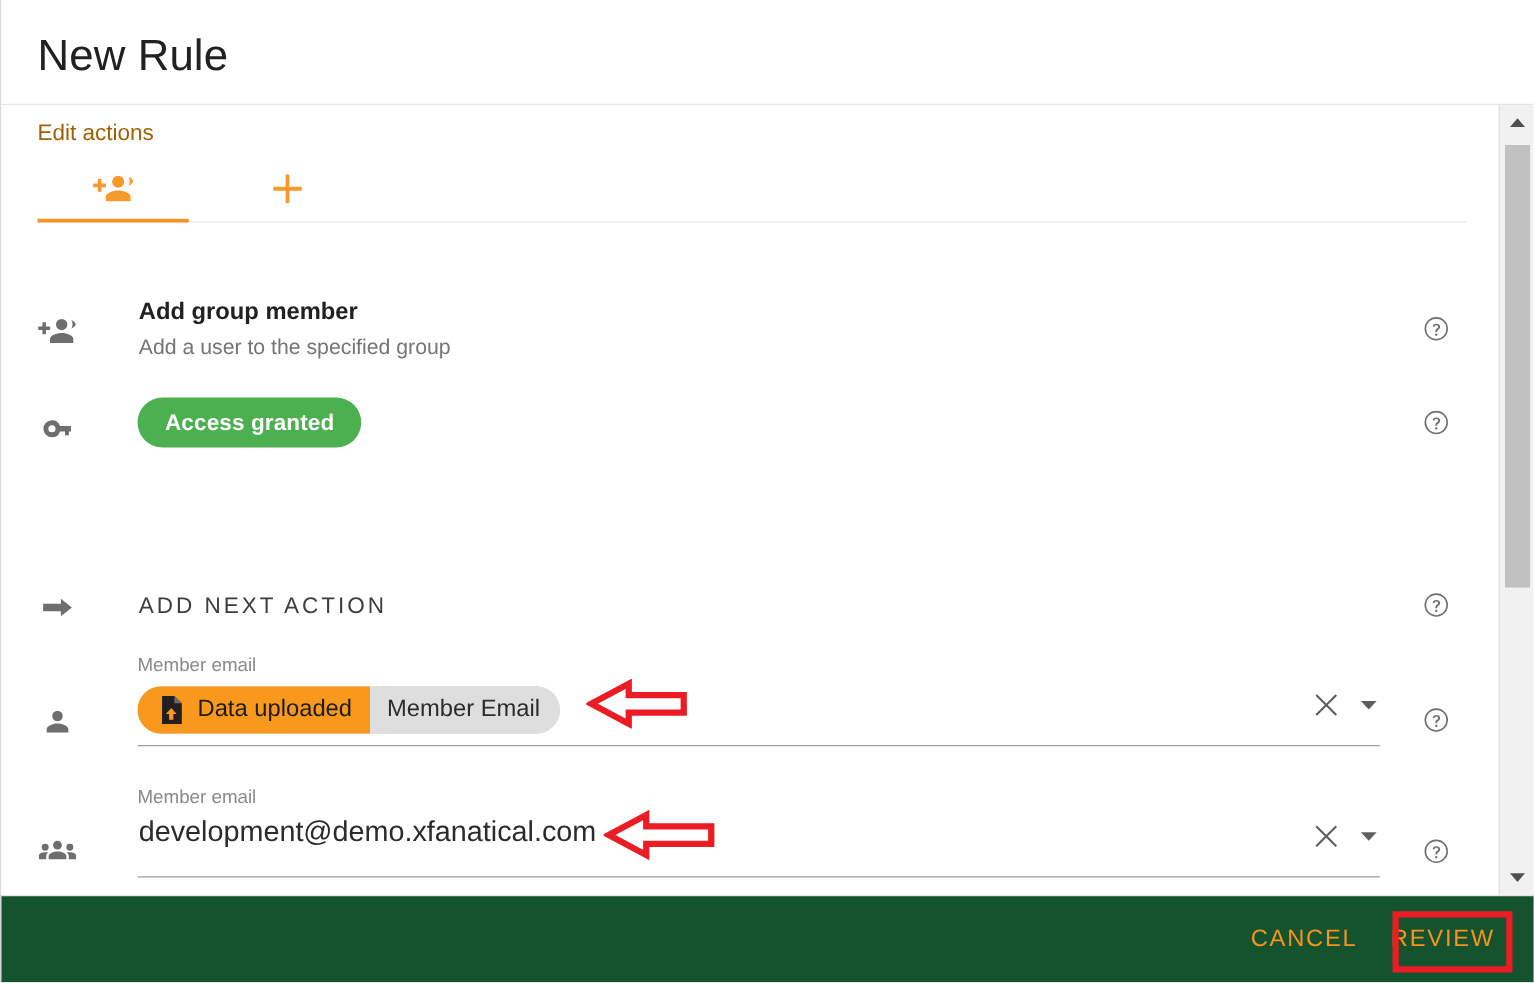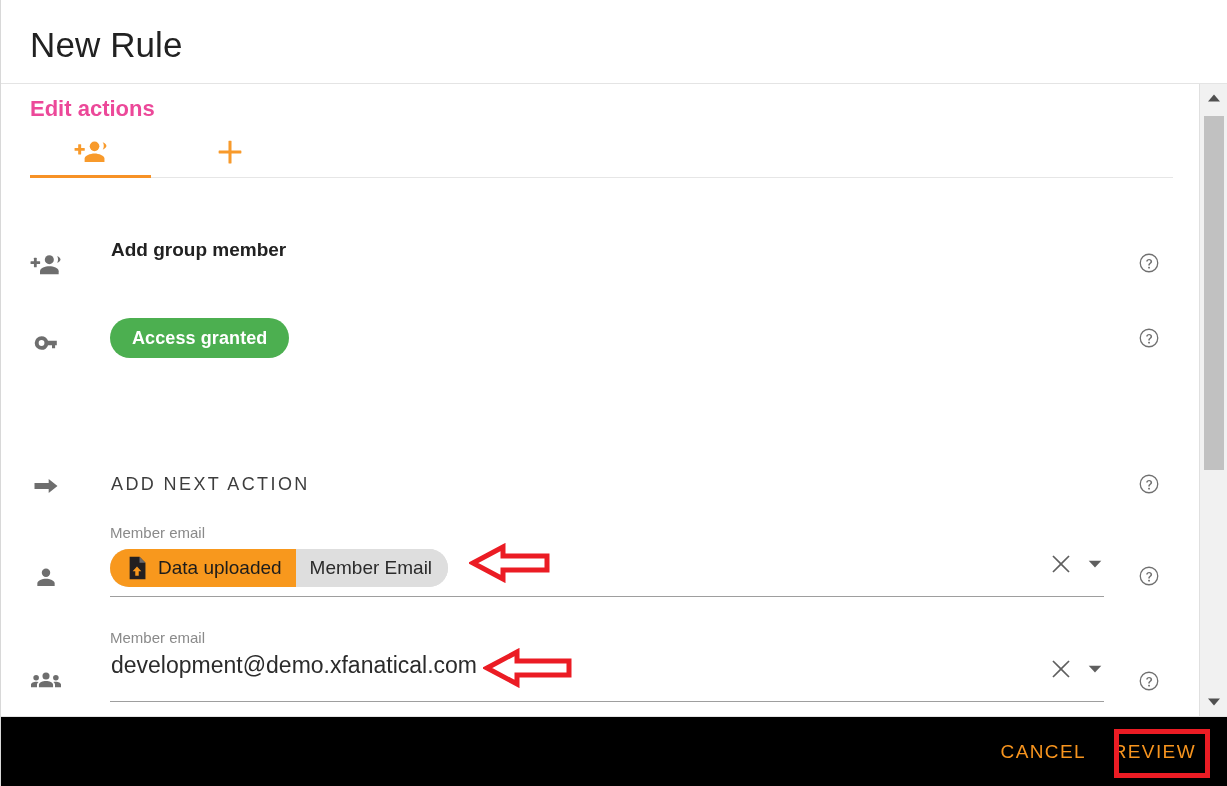--- a/index.html
+++ b/index.html
@@ -34,21 +34,21 @@
 
   
   .dialog-body {
     position: absolute; left: 0; top: 84px;
     width: 1199px; height: 632px;
     background: #fff;
     overflow: hidden;
   }
   .section-label {
     position: absolute; left: 29px; top: 12px;
-    font-size: 22px; color: #ec4899; font-weight: 700;
+    font-size: 18px; color: #a16207; font-weight: 400;
   }
 
   
   .tabs {
     position: absolute; left: 29px; top: 46px;
     width: 1143px; height: 48px;
     border-bottom: 1px solid #e6e6e6;
   }
   .tab {
     position: absolute; top: 0; height: 47px;
@@ -167,21 +167,21 @@
   .sb-thumb {
     position: absolute; left: 4px; top: 32px;
     width: 20px; height: 354px;
     background: #c1c1c1; cursor: pointer;
   }
 
   
   .dialog-footer {
     position: absolute; left: 0; bottom: 0;
     width: 1227px; height: 70px;
-    background: #000000;
+    background: #14532d;
     border-top: 1px solid #e4e4e4;
   }
   .footer-btn {
     position: absolute; top: 50%; transform: translateY(-50%);
     font-size: 19px; font-weight: 400; color: #F7941E;
     letter-spacing: 1.4px; cursor: pointer;
     background: none; border: none; padding: 10px 14px;
     font-family: "Liberation Sans", sans-serif;
   }
   .btn-cancel { right: 128px; }
@@ -234,20 +234,21 @@
       <div class="row-icon" style="top:18px">
         <svg width="32" height="24" viewBox="0 0 24 18">
           <circle cx="14.5" cy="5" r="3.4"></circle>
           <path d="M14.5 10c-3.1 0-7 1.5-7 3.6V16h14v-2.4c0-2.1-3.9-3.6-7-3.6z"></path>
           <path d="M20.2 2.2c1.1 1 1.1 4.1 0 5.2 1.9-.6 2.7-2 2.7-2.6s-.8-2-2.7-2.6z"></path>
           <rect x="0.4" y="6.1" width="7.2" height="2.1" rx="0.4"></rect>
           <rect x="2.95" y="3.55" width="2.1" height="7.2" rx="0.4"></rect>
         </svg>
       </div>
       <div class="action-title" style="top:8px">Add group member</div>
+      <div class="action-sub" style="top:37px">Add a user to the specified group</div>
       <div class="help-icon" style="top:20px">
         <svg width="24" height="24" viewBox="0 0 24 24">
           <path d="M12 2.6A9.4 9.4 0 1 0 12 21.4 9.4 9.4 0 0 0 12 2.6zm0 1.3a8.1 8.1 0 1 1 0 16.2 8.1 8.1 0 0 1 0-16.2z"></path>
           <path d="M11.3 14.6h1.45v-.4c0-.63.27-1.02.95-1.5.86-.6 1.4-1.22 1.4-2.28 0-1.55-1.2-2.5-2.94-2.5-1.7 0-2.93.93-3 2.52h1.5c.06-.8.66-1.25 1.46-1.25.83 0 1.4.5 1.4 1.26 0 .62-.32.98-.95 1.43-.87.6-1.27 1.13-1.27 2.2zm.73 3.1c.54 0 .96-.4.96-.93s-.42-.93-.96-.93-.96.4-.96.93.42.93.96.93z"></path>
         </svg>
       </div>
     </div>
 
     <div class="row" style="top:225px;height:70px">
       <div class="row-icon" style="top:18px">

